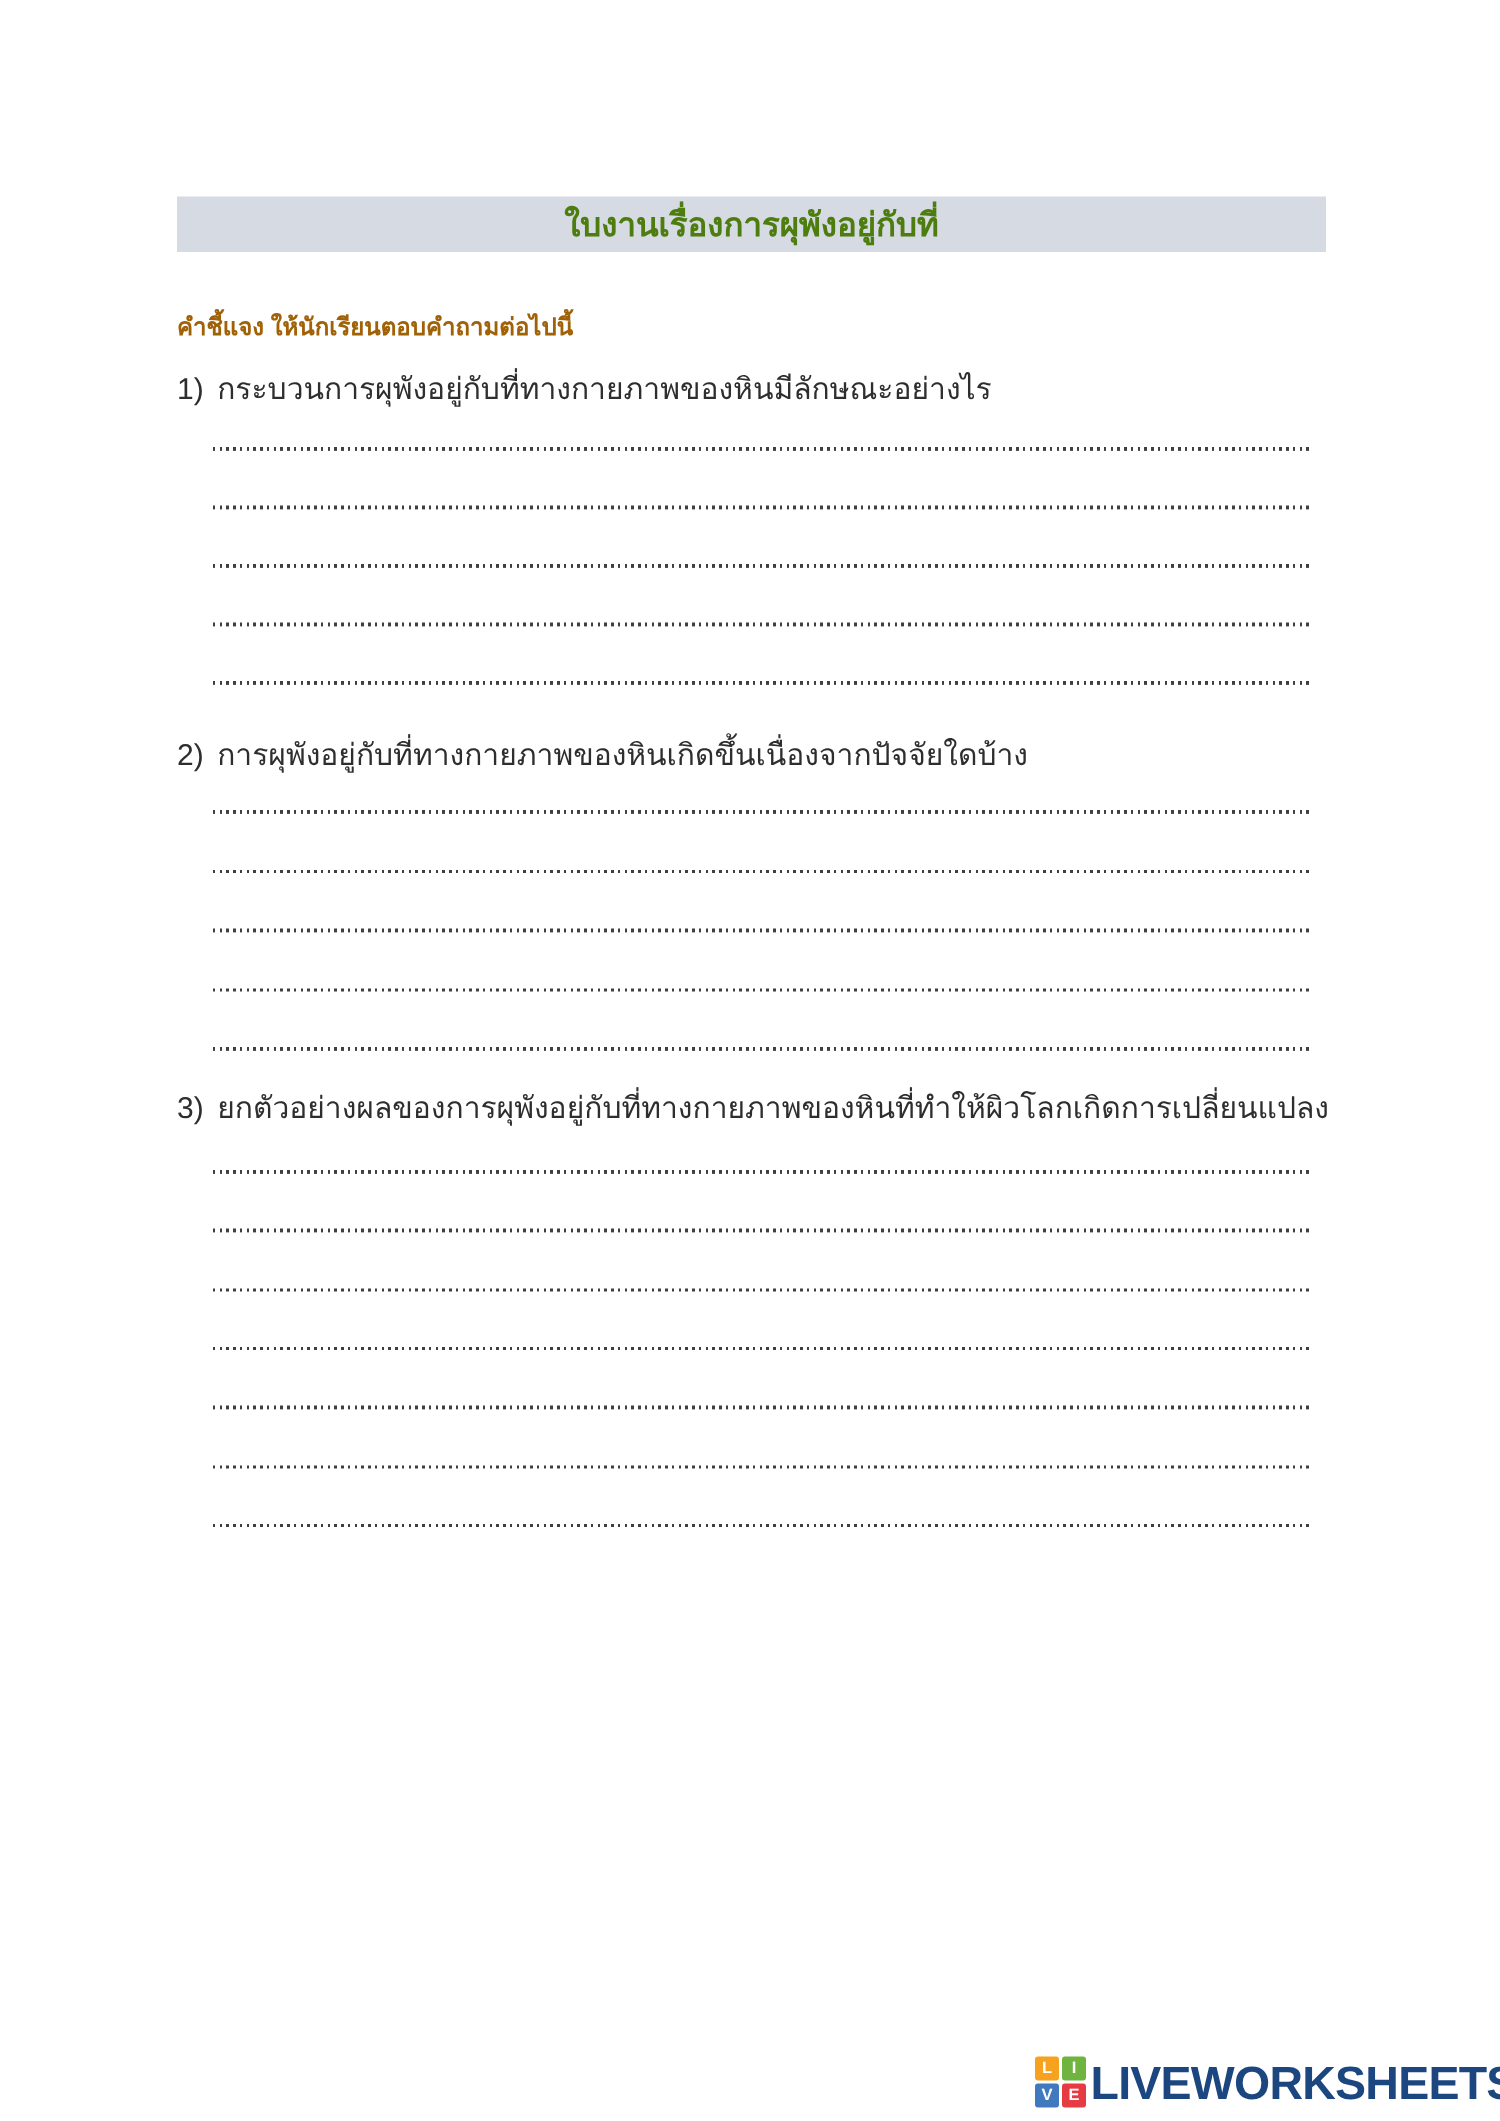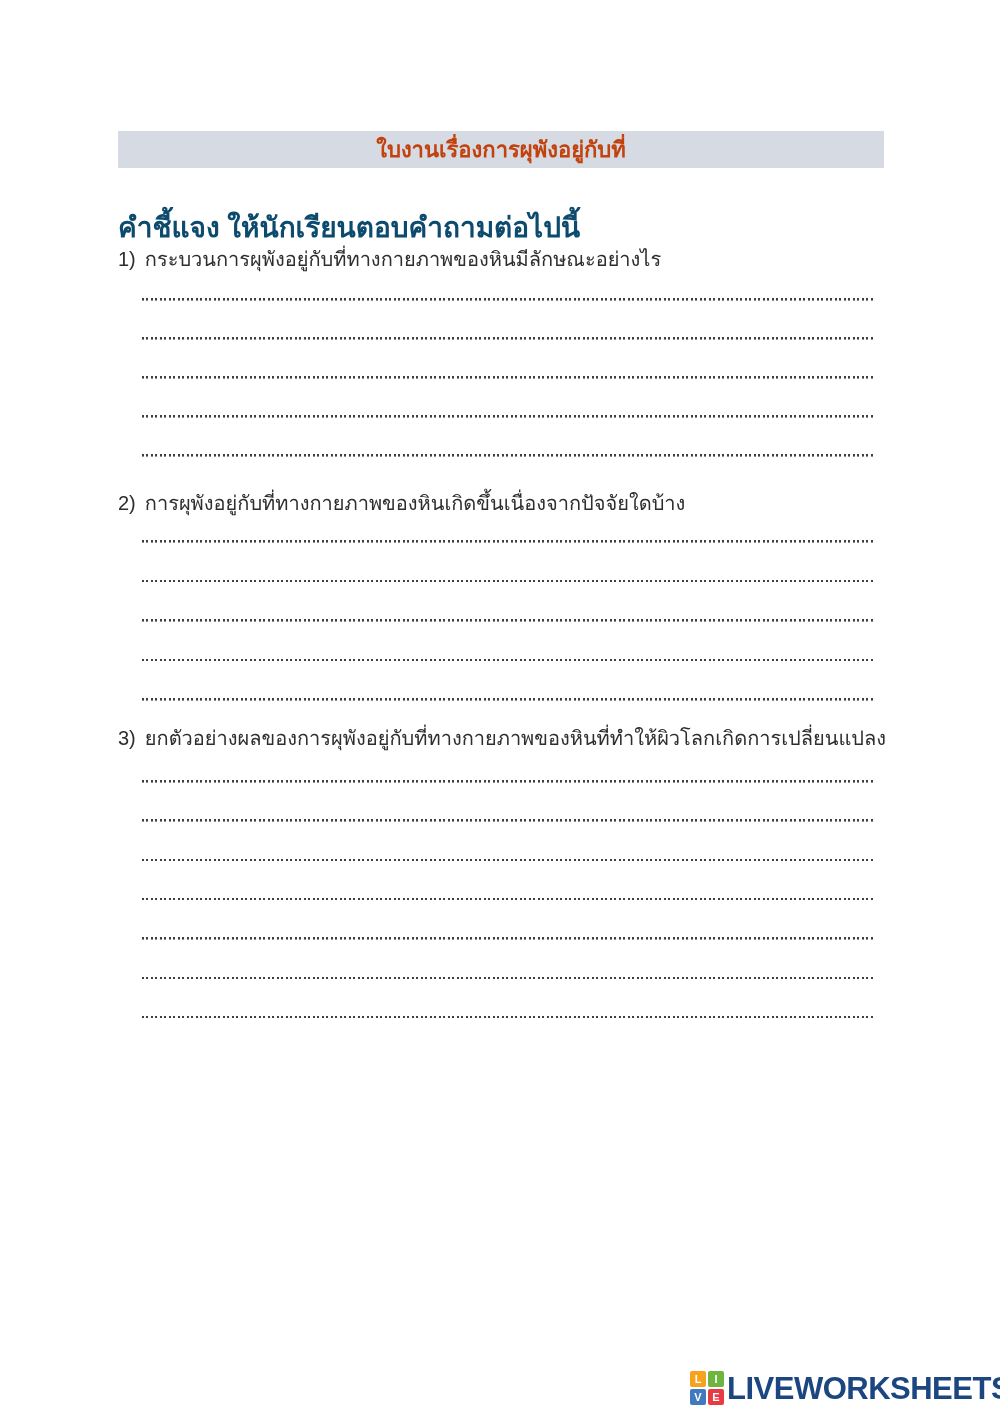--- a/index.html
+++ b/index.html
@@ -14,25 +14,25 @@
     font-family:"Liberation Sans", sans-serif;
     color:var(--text-color);
     overflow:hidden;
   }
   .title-bar{
     position:absolute;left:118px;top:131px;width:766px;height:37px;
     display:flex;align-items:center;justify-content:center;
     background:#d6dae2;
   }
   .title-bar .title-text{
-    font-weight:bold;font-size:22px;color:#c2410c;line-height:1;
+    font-weight:bold;font-size:22px;color:#4d7c0f;line-height:1;
   }
   .instruction{
     position:absolute;left:118px;top:205px;width:766px;
-    font-weight:bold;font-size:28px;color:#0c4a6e;
+    font-weight:bold;font-size:16px;color:#a16207;
   }
   .question{
     position:absolute;left:118px;width:766px;
     font-size:20px;color:var(--text-color);
     white-space:nowrap;
   }
   .q-num{margin-right:9px;}
   .answer-line{
     position:absolute;left:142px;width:732px;height:2.6px;
     background-image:repeating-linear-gradient(to right,var(--line-color) 0 1.6px,transparent 1.6px 4.5px);

